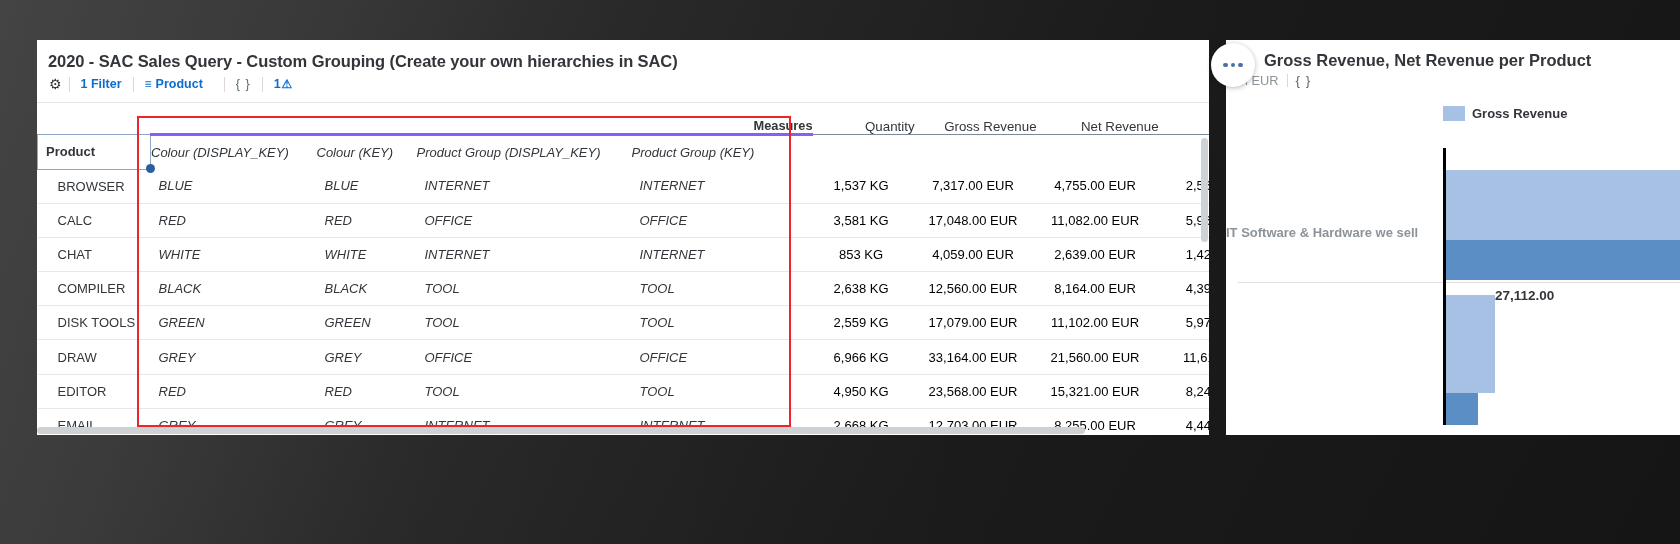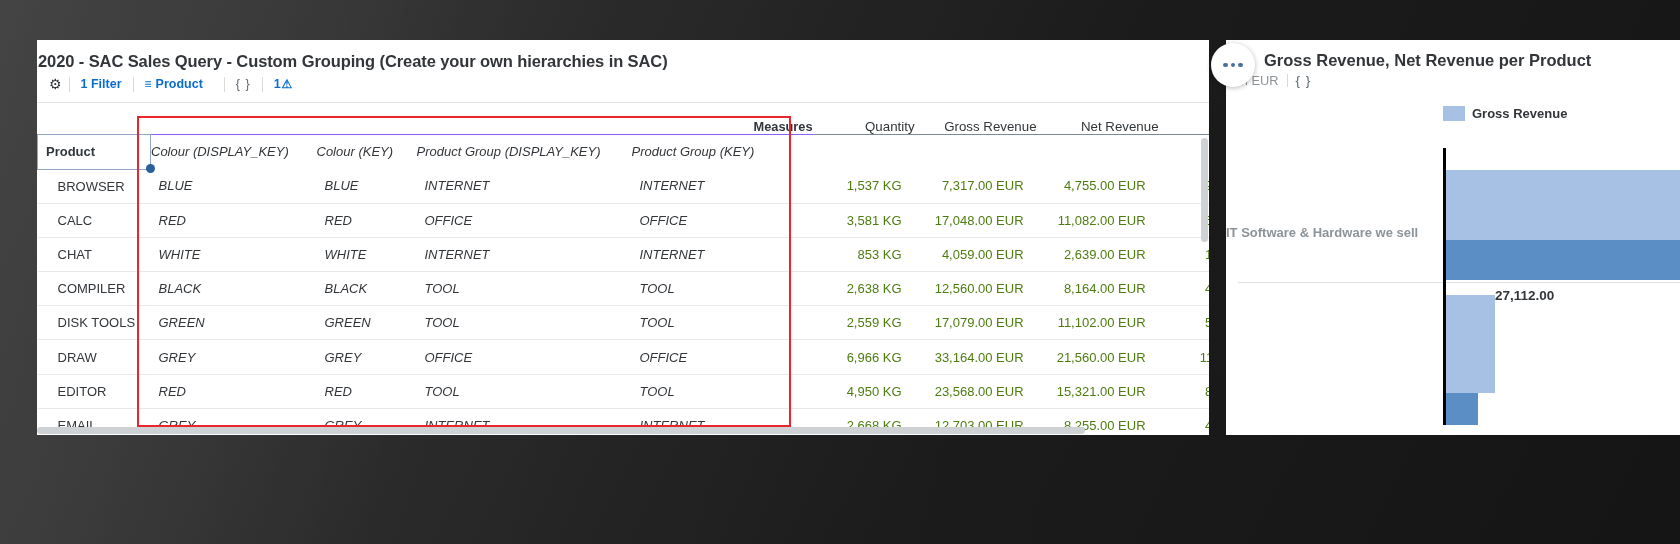--- a/index.html
+++ b/index.html
@@ -29,21 +29,21 @@
     position: absolute;
     left: 37px; top: 40px;
     width: 1172px; height: 395px;
     background: #ffffff;
     overflow: hidden;
   }
   .panel-title {
     font-size: 16.5px;
     font-weight: bold;
     color: #32363a;
-    padding: 12px 0 0 1px;
+    padding: 12px 0 0 11px;
     letter-spacing: -0.1px;
     white-space: nowrap;
   }
   .toolbar {
     display: flex; align-items: center;
     height: 26px;
     padding-left: 10px;
     gap: 0px;
     font-size: 12.5px;
   }
@@ -100,21 +100,21 @@
   .meas-col {
     text-align: right;
     color: #32363a;
     padding-right: 13px;
     font-size: 13.3px;
   }
 
   
   .dimhead td {
     height: 35px;
-    border-top: 1px solid #8b5cf6;
+    border-top: 3px solid #8b5cf6;
     vertical-align: middle;
     font-style: italic;
     color: #32363a;
     padding-left: 8px;
     font-size: 13px;
   }
   .dimhead td.product-cell {
     font-style: normal;
     font-weight: bold;
     border: 1px solid #8fa8c8;
@@ -133,22 +133,22 @@
   tr.datarow td {
     height: 34.2px;
     vertical-align: middle;
     border-bottom: 1px solid #e8e8e8;
     padding-left: 8px;
     font-size: 13px;
   }
   tr.datarow td.dimcell { font-style: italic; color: #32363a; }
   tr.datarow td.prodcell { font-style: normal; color: #32363a; padding-left: 20px; }
   tr.datarow td.numcell {
-    text-align: right;
-    color: #4d7c0f;
+    text-align: center;
+    color: #000000;
     padding-right: 13px;
     font-style: normal;
   }
   
   col.c-prod { width: 113px; }
   col.c-dim1 { width: 166px; }
   col.c-dim2 { width: 100px; }
   col.c-dim3 { width: 215px; }
   col.c-dim4 { width: 181px; }
   col.c-qty  { width: 102px; }

